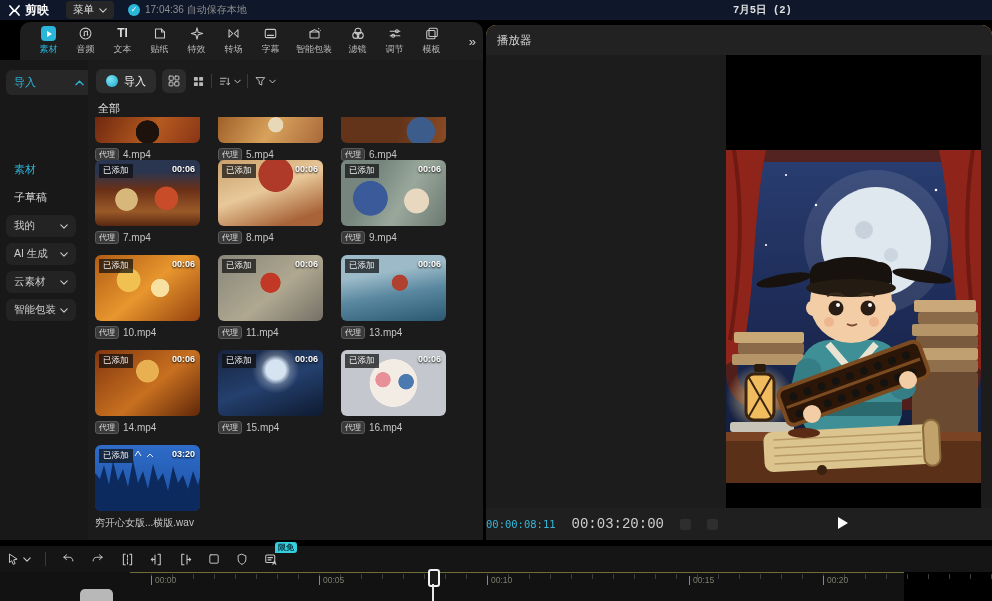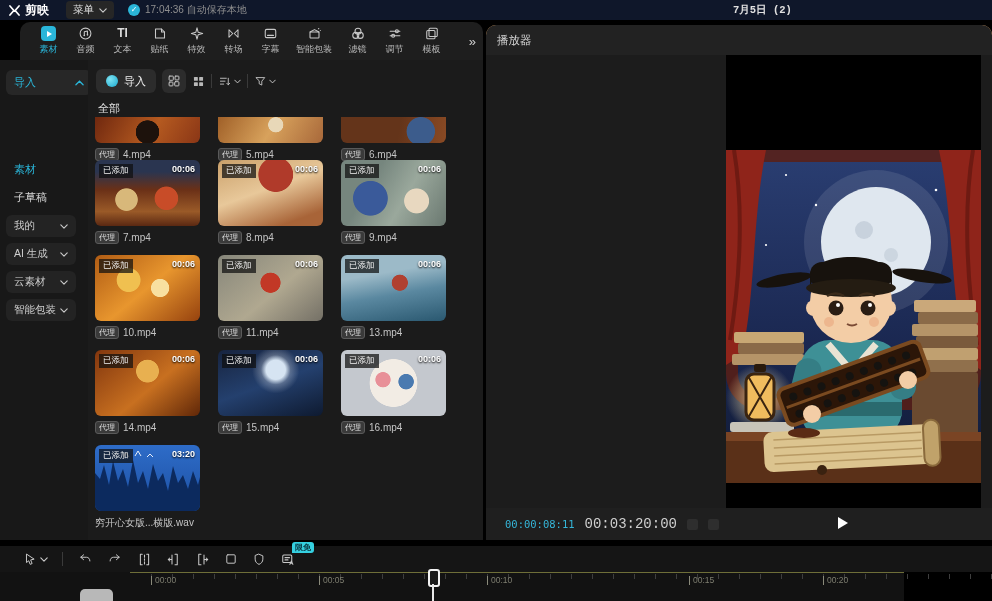--- a/index.html
+++ b/index.html
@@ -72,28 +72,28 @@
   .g15{background:radial-gradient(circle at 55% 30%,#d6e4f2 0 13%,rgba(255,255,255,.25) 20%,rgba(0,0,0,0) 32%),linear-gradient(160deg,#17243f,#24406e 50%,#0e1a30);}
   .g16{background:radial-gradient(circle at 40% 45%,#e89098 0 10%,rgba(0,0,0,0) 11%),radial-gradient(circle at 62% 48%,#4a7ab0 0 10%,rgba(0,0,0,0) 11%),radial-gradient(circle at 50% 50%,#f2ece4 0 38%,#c4c8ce 39%);}
   .gaud{background:linear-gradient(180deg,#2e6cc8,#1c4fa2);}
 
   
   #player{left:486px;top:25px;width:506px;height:515px;background:#fdba74;border-radius:10px 10px 0 0;}
   .pl-head{left:0;top:0;width:100%;height:30px;display:flex;align-items:center;padding-left:11px;box-sizing:border-box;font-size:11.5px;color:#d6d6d6;background:#222;border-radius:10px 10px 0 0;}
   .pl-body{left:0;top:30px;width:506px;height:453px;background:#1c1c1c;}
   .viewport{left:240px;top:0;width:255px;height:453px;background:#000;overflow:hidden;}
   .art{left:0;top:95px;width:255px;height:333px;}
-  .pl-ctrl{left:0;top:483px;width:506px;height:32px;background:#1f1f1f;display:flex;align-items:center;padding:0 19px;box-sizing:border-box;gap:10px;}
+  .pl-ctrl{left:0;top:483px;width:506px;height:32px;background:#1f1f1f;display:flex;align-items:center;padding:0 0;box-sizing:border-box;gap:16px;}
   .tc-cur{color:#35b6d9;font-size:10.5px;font-family:"DejaVu Sans Mono",monospace;}
   .tc-tot{color:#cfcfcf;font-size:14px;font-family:Liberation Mono, monospace;}
   .ctrl-sq{width:11px;height:11px;background:#2e2e2e;border-radius:2px;}
   .play{position:absolute;left:352px;top:9px;width:0;height:0;border-left:10px solid #fff;border-top:6.5px solid transparent;border-bottom:6.5px solid transparent;}
 
   
-  #tools{left:0;top:546px;width:992px;height:26px;background:#151515;display:flex;align-items:center;gap:14px;padding-left:24px;box-sizing:border-box;}
+  #tools{left:0;top:546px;width:992px;height:26px;background:#151515;display:flex;align-items:center;gap:14px;padding-left:7px;box-sizing:border-box;}
   .tool{display:flex;align-items:center;gap:2px;position:relative;}
   .free-badge{position:absolute;right:-18px;top:-10px;background:#35d0e0;color:#093540;font-size:8px;font-weight:bold;padding:0 3px;border-radius:3px 3px 3px 0;line-height:11px;}
 
   
   #ruler{left:0;top:572px;width:904px;height:29px;background:#121212;}
   .olive{left:130px;top:0;right:0;height:1px;background:#6e6e38;}
   .ticks{left:151px;top:2px;width:841px;height:5px;
          background:repeating-linear-gradient(90deg,#3e3e3e 0 1px,rgba(0,0,0,0) 1px 21px);}
   .tk{top:4px;font-size:8.5px;color:#7e7e70;border-left:1px solid #8a8a7a;padding-left:3px;line-height:9px;}
   .playhead{left:428px;top:569px;width:8px;height:14px;background:#1a1a1a;border:2px solid #f2f2f2;border-radius:3px;z-index:40;}

